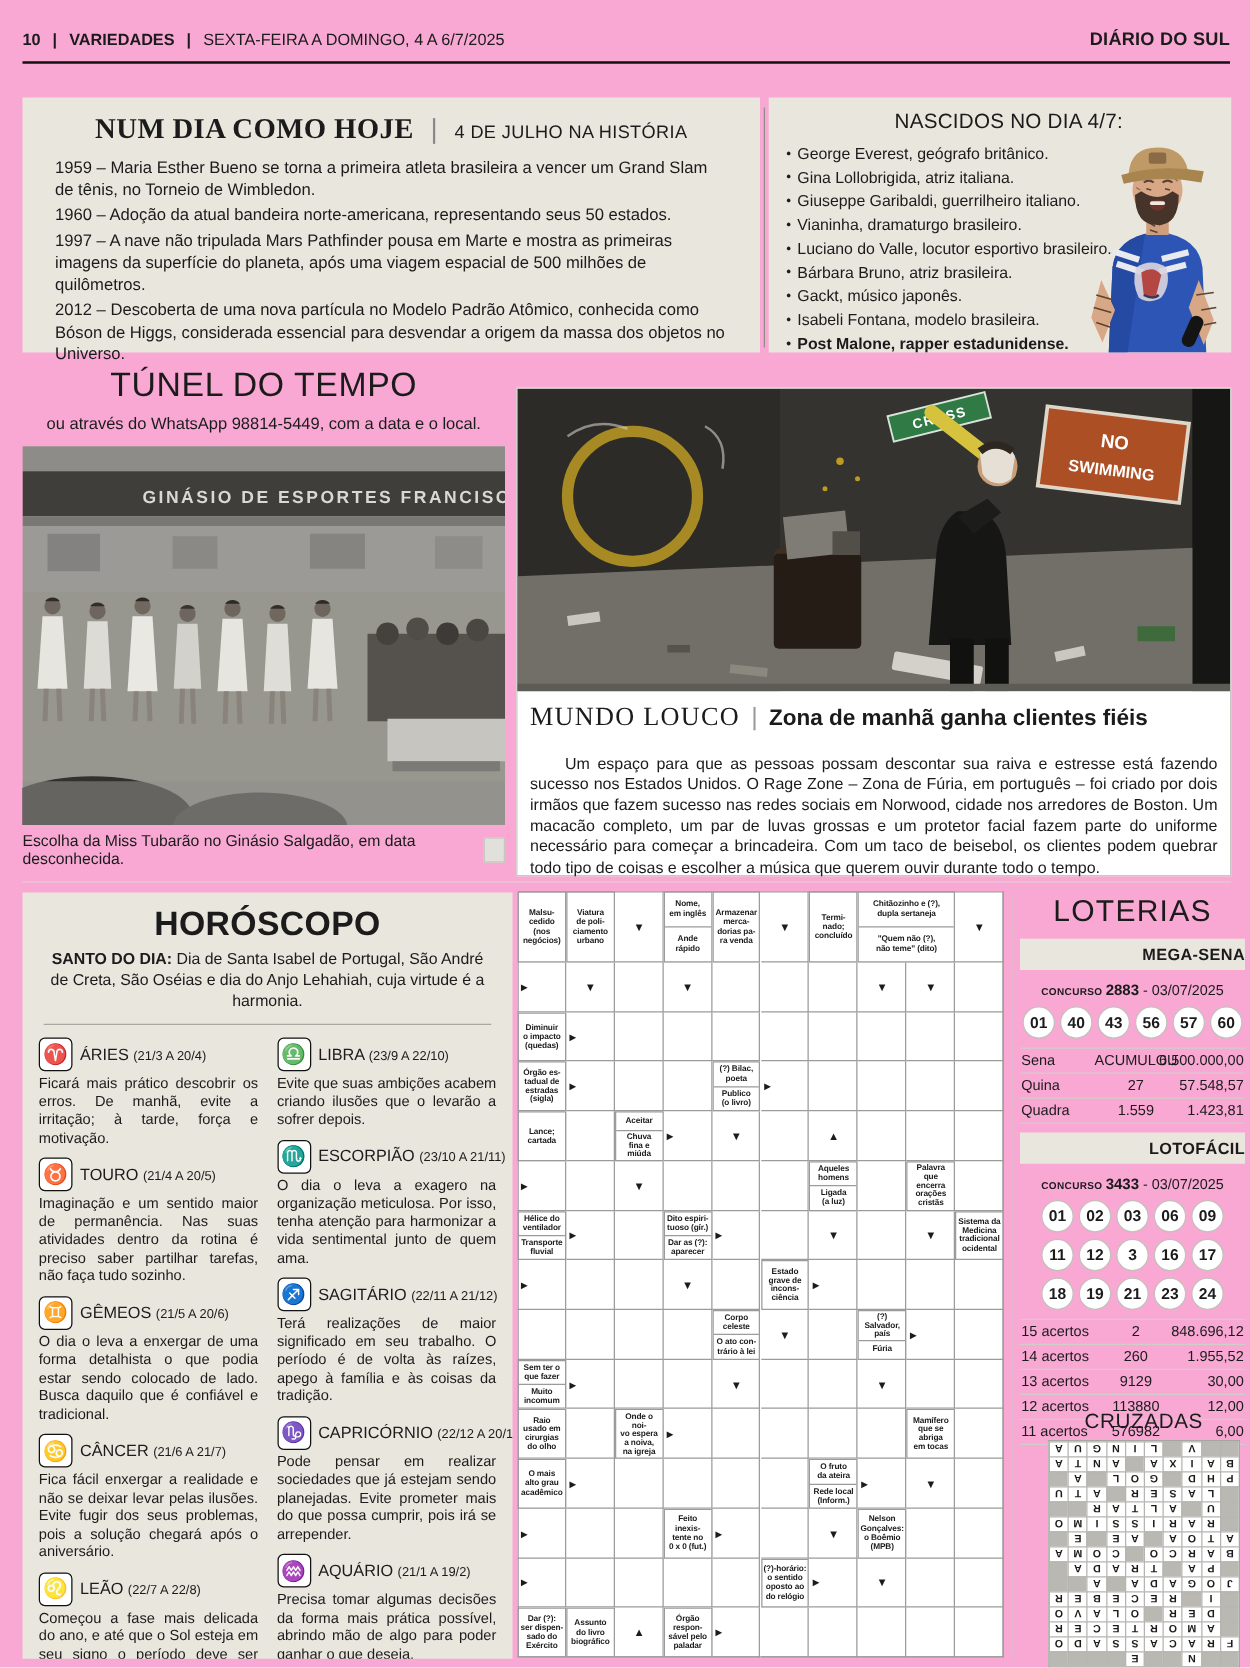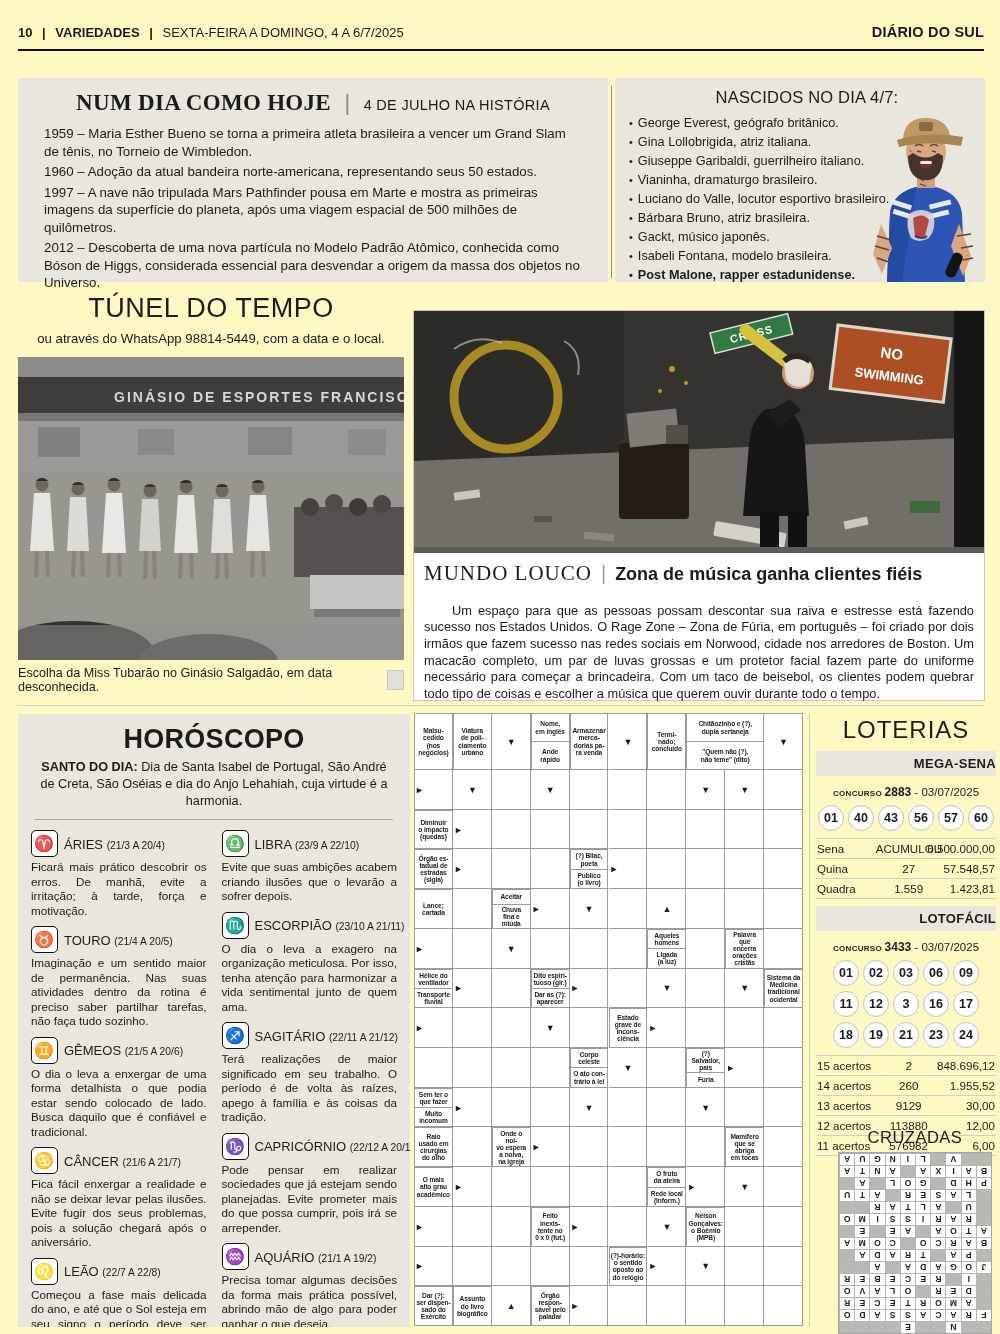--- a/index.html
+++ b/index.html
@@ -1,17 +1,17 @@
 <!DOCTYPE html>
 <html><head>
 <meta charset="utf-8">
 <style>
   html,body{margin:0;padding:0;background:#fff;}
   body{width:1000px;height:1334px;font-family:"Liberation Sans",sans-serif;color:#1b1b1b;position:relative;overflow:hidden;}
-  .page{position:absolute;inset:0;background:#fef9c3;}
+  .page{position:absolute;inset:0;background:#f9a8d4;}
   .b{font-weight:bold;}
   
   .hdr{position:absolute;left:18px;top:24px;width:966px;display:flex;justify-content:space-between;align-items:baseline;border-bottom:2px solid #111;padding-bottom:9px;font-size:13px;}
   .hdr .sep{margin:0 6px;font-weight:bold;}
   .hdr-right{font-size:14.5px;letter-spacing:.2px;}
   
   .box-history{position:absolute;left:18px;top:78px;width:590px;height:204px;background:#e9e6de;box-sizing:border-box;padding:12px 26px 6px 26px;}
   .th-title{text-align:center;margin-bottom:9px;}
   .th-main{font-family:"Liberation Serif",serif;font-weight:bold;font-size:23px;letter-spacing:.3px;}
   .th-bar{color:#888;font-size:22px;font-weight:300;margin:0 9px;}
@@ -304,21 +304,21 @@
       <path d="M370,52 a16,16 0 0 1 28,2 l-3,18 a15,15 0 0 1 -23,-4 z" fill="#e8e6df" opacity=".9"></path>
       <path d="M370,50 q12,-10 26,0" stroke="#2e2620" stroke-width="6" fill="none"></path>
       <rect x="346" y="200" width="19" height="42" fill="#11110f"></rect>
       <rect x="374" y="200" width="19" height="42" fill="#11110f"></rect>
       <rect x="540" width="30" height="242" fill="#161614"></rect>
       <rect x="0" y="236" width="570" height="6" fill="#5d5b55"></rect>
     </svg>
     <div class="mundo-head">
       <span class="mundo-kicker">MUNDO LOUCO</span>
       <span class="mundo-bar">|</span>
-      <span class="mundo-headline">Zona de música ganha clientes fiéis</span>
+      <span class="mundo-headline">Zona de manhã ganha clientes fiéis</span>
     </div>
     <p class="mundo-body">Um espaço para que as pessoas possam descontar sua raiva e estresse está fazendo sucesso nos Estados Unidos. O Rage Zone – Zona de Fúria, em português – foi criado por dois irmãos que fazem sucesso nas redes sociais em Norwood, cidade nos arredores de Boston. Um macacão completo, um par de luvas grossas e um protetor facial fazem parte do uniforme necessário para começar a brincadeira. Com um taco de beisebol, os clientes podem quebrar todo tipo de coisas e escolher a música que querem ouvir durante todo o tempo.</p>
   </section>
 
   <div class="hline-mid"></div>
 
   <section class="horo">
     <div class="horo-title">HORÓSCOPO</div>
     <div class="santo">
       <span class="b">SANTO DO DIA:</span>

